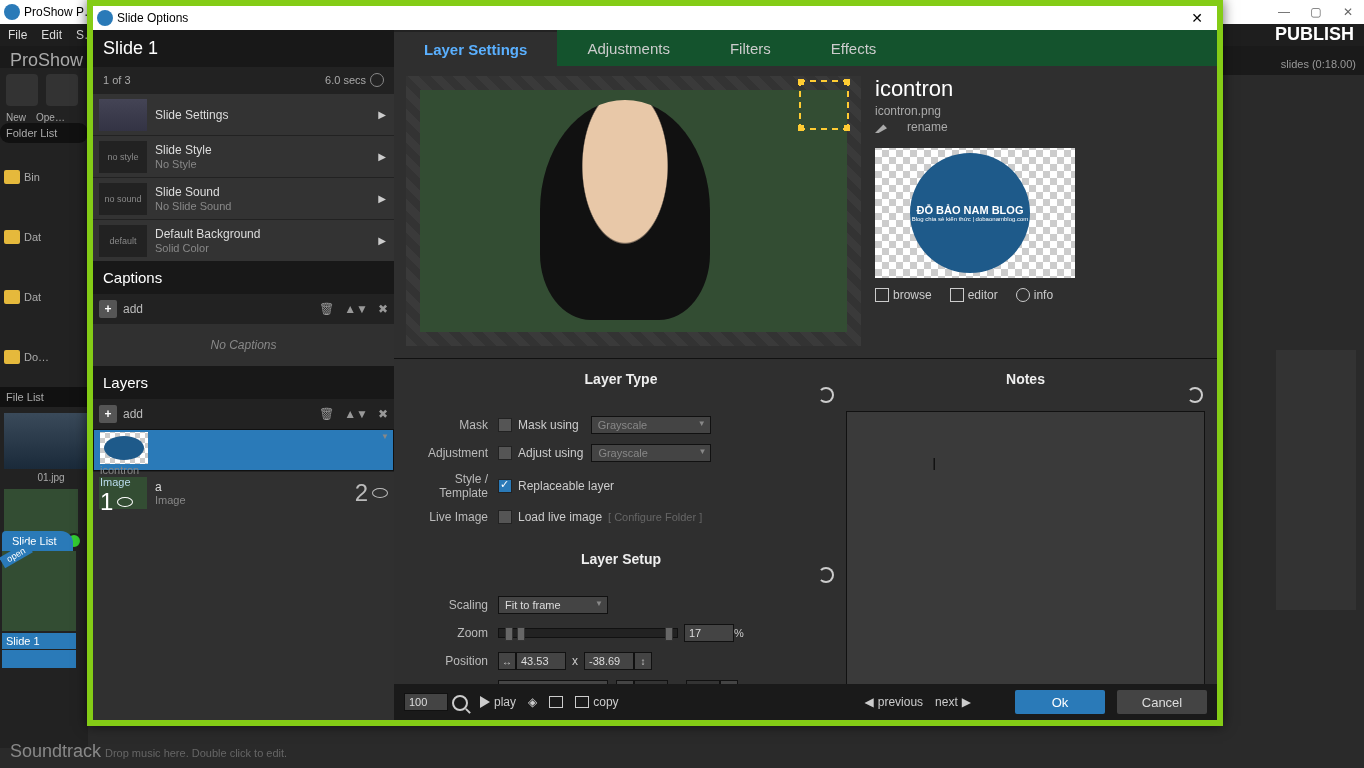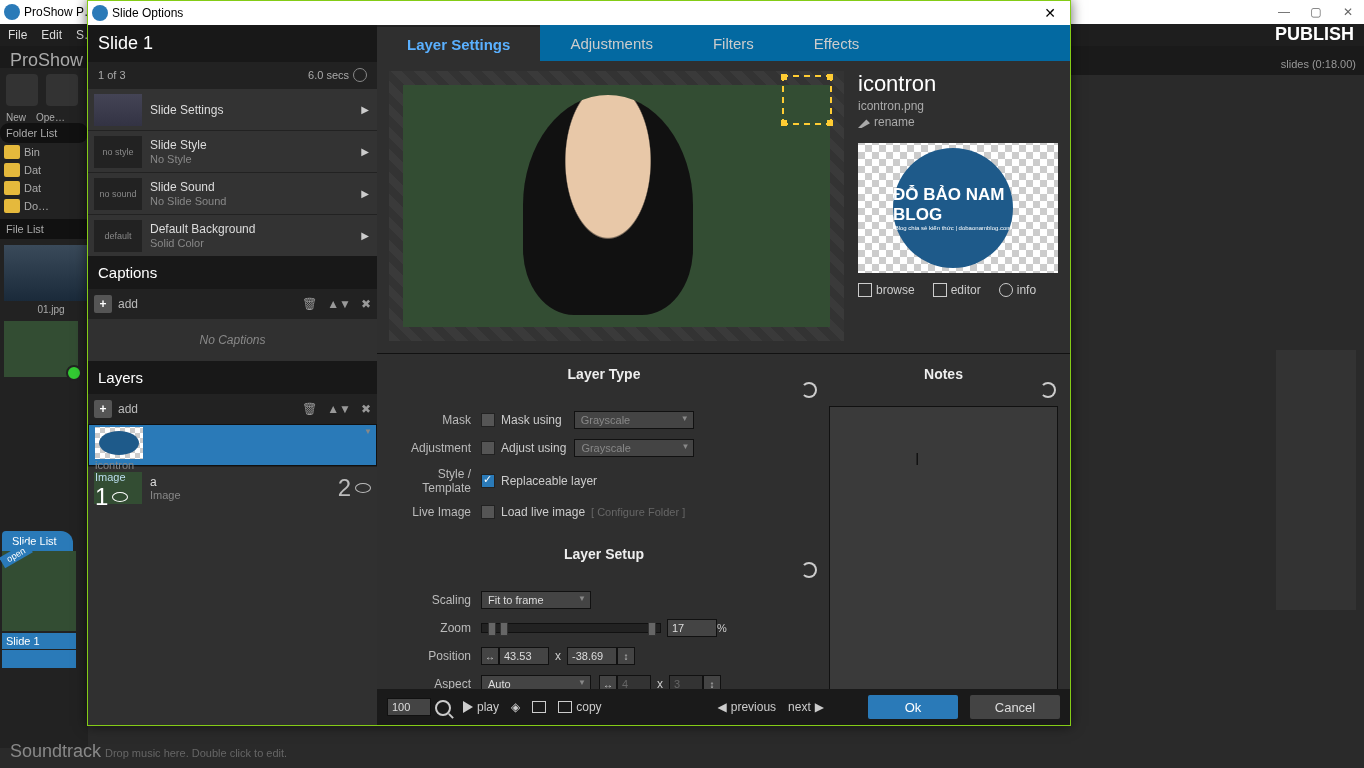--- a/index.html
+++ b/index.html
@@ -11,42 +11,42 @@
 .titlebar .logo { width:16px; height:16px; margin:0 4px; background:#2a7ab8; border-radius:50%; }
 .win-btns { margin-left:auto; display:flex; }
 .win-btns span { width:32px; text-align:center; color:#666; font-size:12px; }
 .menubar { background:#1e1e1e; height:22px; display:flex; align-items:center; font-size:12px; color:#ddd; padding-left:8px; gap:14px; }
 .app-title { background:#1a1a1a; color:#aaa; font-size:18px; padding:4px 10px; }
 .pub { position:absolute; top:24px; right:10px; color:#fff; font-weight:bold; font-size:18px; }
 .sidebar-sm { position:absolute; left:0; top:68px; width:88px; height:680px; background:#222; color:#aaa; font-size:11px; }
 .toolbar-row { display:flex; gap:8px; padding:6px; }
 .toolbar-row .tbtn { width:32px; height:32px; background:#333; border-radius:4px; }
 .folder-title { background:#111; padding:4px 6px; font-size:11px;border-radius:9px; }
-.folder-item { display:flex; align-items:center; gap:4px; padding:2px 4px; }
+.folder-item { display:flex; align-items:center; gap:4px; padding:19px 4px;margin-top:8px; }
 .folder-ico { width:16px;height:14px;background:#e5b93c;border-radius:2px; }
 .file-list-lbl { background:#111; padding:4px 6px; margin-top:4px; }
 .thumb01 { margin:6px 4px; width:94px; height:56px; background:linear-gradient(#3a4a5a,#1a2a3a); position:relative; }
 .thumb01 .cap { position:absolute; bottom:-14px; left:0; right:0; text-align:center; font-size:10px; }
 .thumb02 { margin:20px 4px 4px; width:74px; height:56px; background:#334d33; position:relative; }
 .green-check { position:absolute; bottom:-4px; right:-4px; width:16px;height:16px;background:#3c3;border-radius:50%;border:2px solid #222; }
 .rs-info { position:absolute; right:8px; top:58px; color:#999; font-size:11px; text-align:right; }
 .rs-thumbs { position:absolute; right:8px; top:350px; width:80px; height:260px; background:#333; }
 
 .slide-list { position:absolute; left:2px; bottom:100px; }
 .sl-tab { background:#2a7ab8; color:#fff; font-size:11px; padding:4px 16px 4px 10px; border-radius:4px 12px 0 0; display:inline-block; }
 .sl-thumb { width:74px; height:80px; background:#334d33; position:relative; }
 .sl-open { position:absolute; top:-2px; left:-2px; background:#2a7ab8; color:#fff; font-size:9px; padding:1px 6px; transform:rotate(-30deg); }
 .sl-label { background:#2a7ab8; color:#fff; font-size:11px; padding:2px 4px; margin-top:2px; }
 .sl-ctrl { background:#2a7ab8; height:18px; margin-top:1px; }
 
 .snd { position:absolute; left:0; bottom:0; width:100%; padding:6px 10px; color:#666; font-size:14px; }
 .snd b { color:#888; font-size:18px; font-weight:normal; }
 
 
-.dialog { position:absolute; left:87px; top:0; width:984px; height:726px; background:#2f2f2f; border:1px solid #84cc16; box-shadow:0 0 12px rgba(0,0,0,.6); display:flex; flex-direction:column; }
+.dialog { position:absolute; left:87px; top:0; width:1136px; height:726px; background:#2f2f2f; border:6px solid #84cc16; box-shadow:0 0 12px rgba(0,0,0,.6); display:flex; flex-direction:column; }
 .dlg-title { height:24px; background:#fff; color:#000; display:flex; align-items:center; font-size:12px; }
 .dlg-title .logo { width:16px;height:16px;margin:0 4px;background:#2a7ab8;border-radius:50%; }
 .dlg-close { margin-left:auto; width:40px; text-align:center; font-size:14px; }
 .dlg-body { flex:1; display:flex; overflow:hidden; }
 
 
 .left-pane { width:301px; background:#303030; display:flex; flex-direction:column; }
 .slide-head { background:#181818; color:#fff; font-size:18px; padding:8px 10px; }
 .slide-info { background:#222; color:#aaa; font-size:11px; padding:6px 10px; display:flex; align-items:center; }
 .slide-info .dur { margin-left:auto; display:flex; align-items:center; gap:4px; }
@@ -69,40 +69,40 @@
 .layer-item.sel .lthumb::after { content:""; position:absolute; inset:4px; background:#1e5a8a; border-radius:50%; }
 .layer-item .ltxt .sub { color:#bde; font-size:11px; }
 .layer-item.sel .ltxt .sub { color:#bde; }
 .layer-item:not(.sel) .ltxt .sub { color:#888; }
 .layer-num { margin-left:auto; font-size:24px; color:#bbb; display:flex; align-items:center; gap:4px; }
 .layer-item.sel .layer-num { color:#fff; }
 .eye { width:16px;height:10px;border:1px solid currentColor;border-radius:50%; }
 
 
 .right-pane { flex:1; background:#2f2f2f; display:flex; flex-direction:column; }
-.tabs { height:36px; background:#0369a1; display:flex; align-items:stretch; font-size:15px; color:#ccc; }
+.tabs { height:36px; background:#14532d; display:flex; align-items:stretch; font-size:15px; color:#ccc; }
 .tabs .tab { flex:0 0 auto; padding:0 30px; display:flex; align-items:center; cursor:pointer; }
 .tabs .tab.active { color:#5ab0ff; font-weight:bold; background:#2f2f2f; border-top:2px solid #222; }
 .preview-area { padding:10px 12px 12px; display:flex; gap:14px; border-bottom:1px solid #111; }
 .preview-box { width:455px; height:270px; background:repeating-linear-gradient(45deg,#3a3a3a 0 8px,#333 8px 16px); position:relative; overflow:hidden; }
 .preview-img { position:absolute; inset:14px; background:#334d33; }
 .preview-img .woman { position:absolute; left:120px; top:10px; width:170px; height:220px; background:radial-gradient(ellipse at 50% 30%,#e8c8a8 35%,#111 36%); border-radius:50% 50% 30% 30%; }
 .sel-box { position:absolute; right:12px; top:4px; width:50px; height:50px; border:2px dashed #ffcc33; }
 .sel-box i { position:absolute; width:6px;height:6px;background:#ffcc33; }
 .sel-box i:nth-child(1){top:-3px;left:-3px}.sel-box i:nth-child(2){top:-3px;right:-3px}
 .sel-box i:nth-child(3){bottom:-3px;left:-3px}.sel-box i:nth-child(4){bottom:-3px;right:-3px}
 
 .layer-info { color:#ccc; font-size:12px; }
 .layer-info h2 { color:#fff; font-size:22px; font-weight:normal; margin-bottom:2px; }
 .layer-info .fn { color:#aaa; }
-.layer-info .rename { color:#aaa; display:flex; align-items:center; gap:4px; margin-top:2px; }
+.layer-info .rename { color:#aaa; display:flex; align-items:center; gap:20px; margin-top:2px; }
 .pencil { width:12px;height:12px;background:#aaa;clip-path:polygon(0 100%,70% 30%,100% 60%,30% 100%); }
 .logo-preview { margin-top:14px; width:200px; height:130px; background:repeating-conic-gradient(#ccc 0 25%,#fff 0 50%) 0/14px 14px; position:relative; }
 .logo-preview .circle { position:absolute; left:35px; top:5px; width:120px; height:120px; background:#1e5a8a; border-radius:50%; display:flex; flex-direction:column; align-items:center; justify-content:center; color:#fff; font-size:10px; }
-.logo-preview .circle b { font-size:17px; }
+.logo-preview .circle b { font-size:11px; }
 .mini-tools { margin-top:10px; display:flex; gap:18px; color:#ccc; font-size:12px; }
 .mini-tools span { display:flex; align-items:center; gap:4px; cursor:pointer; }
 .mti { width:14px;height:14px;border:1px solid #ccc; }
 
 .panels { flex:1; display:flex; gap:10px; padding:4px 12px 10px; overflow:hidden; }
 .pl { width:430px; }
 .pr { flex:1; }
 .panel-h { display:flex; align-items:center; color:#eee; font-size:14px; font-weight:bold; padding:8px 2px;flex-direction:column; }
 .refresh { margin-left:auto; width:16px; height:16px; border:2px solid #ccc; border-radius:50%; border-left-color:transparent; }
 .form-row { display:flex; align-items:center; font-size:12px; color:#ccc; padding:5px 0; }

